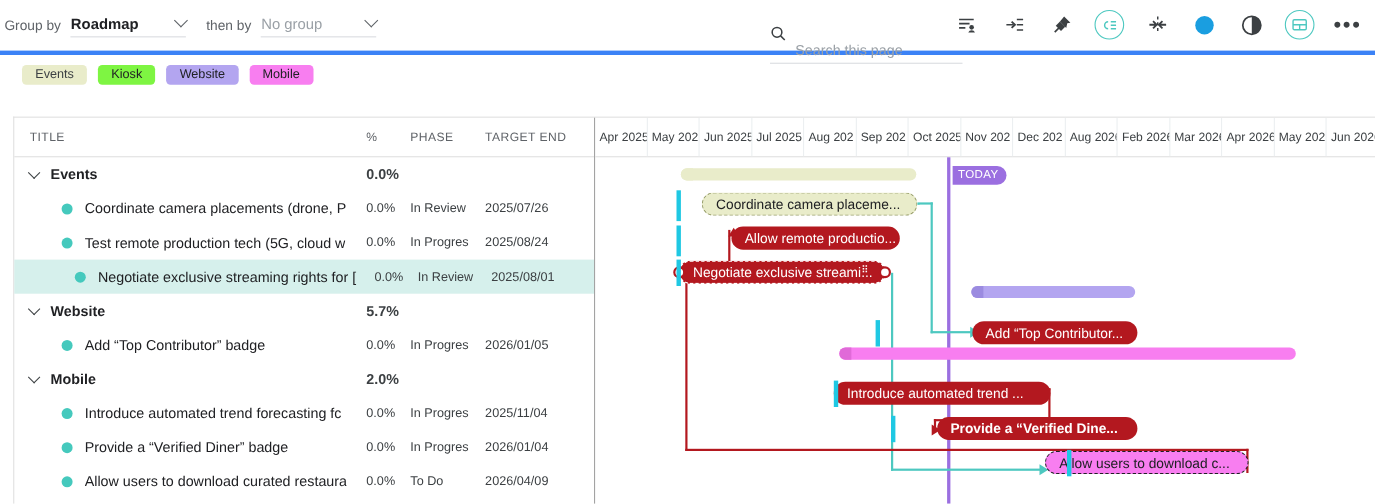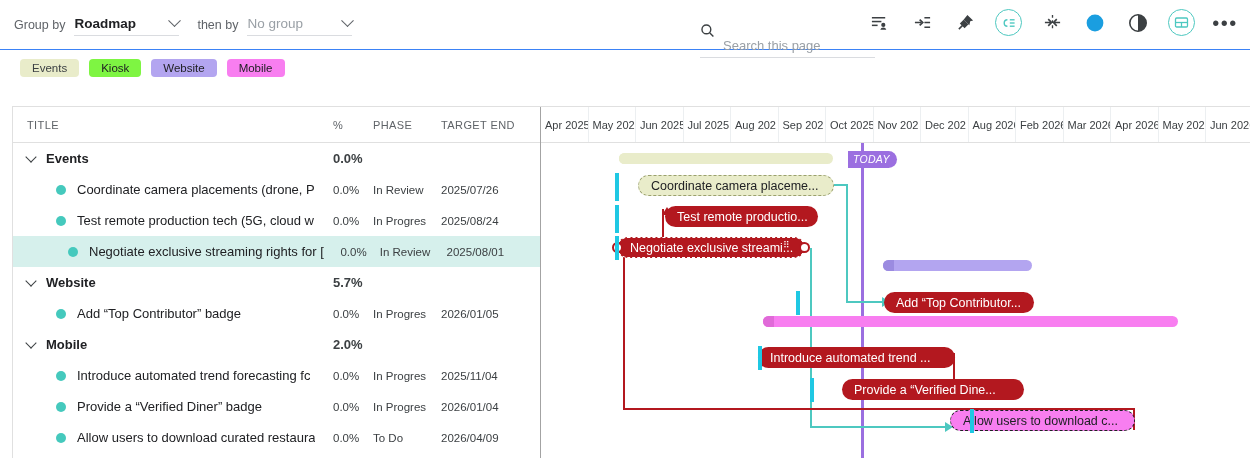--- a/index.html
+++ b/index.html
@@ -6,22 +6,22 @@
   body {
     width:1250px; height:458px;
     background:#ffffff;
     font-family:"Liberation Sans", sans-serif;
     color:#202124;
     overflow:hidden;
     position:relative;
   }
   
   #toolbar {
-    height:50px; border-bottom:1px solid #3b82f6;
-    display:flex; align-items:center; padding:0 14px;
+    height:50px; border-bottom:4px solid #3b82f6;
+    display:flex; align-items:center; padding:0 4px;
     position:relative;
   }
   .groupby-label { font-size:12.5px; color:#5f6368; margin-right:9px; }
   .select {
     display:flex; align-items:center; justify-content:space-between;
     border-bottom:1px solid #dadce0; padding:2px 0 4px 0;
     min-width:105px; margin-right:18px;
   }
   .select .val { font-size:13.5px; font-weight:bold; color:#202124; }
   .select .val.placeholder { color:#9aa0a6; font-weight:normal; }
@@ -341,21 +341,21 @@
         <div class="mcell">Aug 2026</div>
         <div class="mcell">Feb 2026</div>
         <div class="mcell">Mar 2026</div>
         <div class="mcell">Apr 2026</div>
         <div class="mcell">May 202</div>
         <div class="mcell">Jun 2026</div>
       </div>
     <div id="tl-body">
 
       <div class="todaybar" style="left:320px;"></div>
-      <div class="todaylbl" style="left:307px; top:8px;font-style:italic;">TODAY</div>
+      <div class="todaylbl" style="left:325px; top:8px;">TODAY</div>
 
       <div class="conn" style="left:293px; top:42px; width:2px; height:1px;"></div>
       <div class="conn" style="left:293px; top:41px; width:14px; height:2px;"></div>
       <div class="conn" style="left:305px; top:41px; width:2px; height:119px;"></div>
       <div class="conn" style="left:305px; top:158px; width:39px; height:2px;"></div>
       <div class="arrow" style="left:341px; top:154px; border-top:5px solid transparent; border-bottom:5px solid transparent; border-left:8px solid #4dc8c0;"></div>
 
       <div class="conn" style="left:269px; top:105px; width:2px; height:180px;"></div>
       <div class="conn" style="left:269px; top:283px; width:138px; height:2px;"></div>
       <div class="arrow" style="left:404px; top:279px; border-top:5px solid transparent; border-bottom:5px solid transparent; border-left:8px solid #4dc8c0;"></div>
@@ -371,32 +371,32 @@
       <div class="arrow" style="left:306px; top:243px; border-top:5px solid transparent; border-bottom:5px solid transparent; border-left:8px solid #b3181f;"></div>
 
       <div class="conn r" style="left:82px; top:104px; width:2px; height:163px;"></div>
       <div class="conn r" style="left:82px; top:265px; width:512px; height:2px;"></div>
       <div class="conn r" style="left:592px; top:265px; width:2px; height:22px;"></div>
 
       <div id="bars">
           <div class="sumbar" style="left: 78px; top: 10px; width: 214px; background: rgb(233, 236, 202);"></div>
           <div class="sumcap" style="left: 78px; top: 10px; background: rgb(233, 236, 202);"></div>
           <div class="bar olive" style="left: 97px; top: 32px; width: 196px;">Coordinate camera placeme...</div>
-          <div class="bar red" style="left: 124px; top: 63px; width: 153px;">Test remote productio...</div>
+          <div class="bar red" style="left: 124px; top: 63px; width: 153px;">Allow remote productio...</div>
           <div class="bar reddash" style="left: 76px; top: 94px; width: 188px;">Negotiate exclusive streami...</div>
           <div class="handle" style="left: 71px; top: 99px;"></div>
           <div class="handle" style="left: 258px; top: 99px;"></div>
           <div class="griphandle" style="left: 242px; top: 100px;">⠿</div>
           <div class="sumbar" style="left: 342px; top: 117px; width: 149px; background: rgb(179, 165, 240);"></div>
           <div class="sumcap" style="left: 342px; top: 117px; background: rgb(155, 139, 224);"></div>
           <div class="bar red" style="left: 343px; top: 149px; width: 150px;">Add “Top Contributor...</div>
           <div class="sumbar" style="left: 222px; top: 173px; width: 415px; background: rgb(248, 126, 240);"></div>
           <div class="sumcap" style="left: 222px; top: 173px; background: rgb(224, 106, 216);"></div>
           <div class="bar red" style="left: 217px; top: 204px; width: 197px;">Introduce automated trend ...</div>
-          <div class="bar red" style="left: 301px; top: 236px; width: 182px;">Provide a “Verified Dine...</div>
+          <div class="bar red" style="left: 311px; top: 236px; width: 182px; font-weight: bold;">Provide a “Verified Dine...</div>
           <div class="bar pink" style="left: 409px; top: 267px; width: 185px;">Allow users to download c...</div>
         </div>
       <div id="cyans">
           <div class="cyan" style="left: 74px; top: 30px; height: 28px;"></div>
           <div class="cyan" style="left: 74px; top: 62px; height: 28px;"></div>
           <div class="cyan" style="left: 74px; top: 93px; height: 24px;"></div>
           <div class="cyan" style="left: 255px; top: 148px; height: 24px;"></div>
           <div class="cyan" style="left: 217px; top: 203px; height: 24px;"></div>
           <div class="cyan" style="left: 269px; top: 235px; height: 24px;"></div>
           <div class="cyan" style="left: 429px; top: 266px; height: 24px;"></div>

